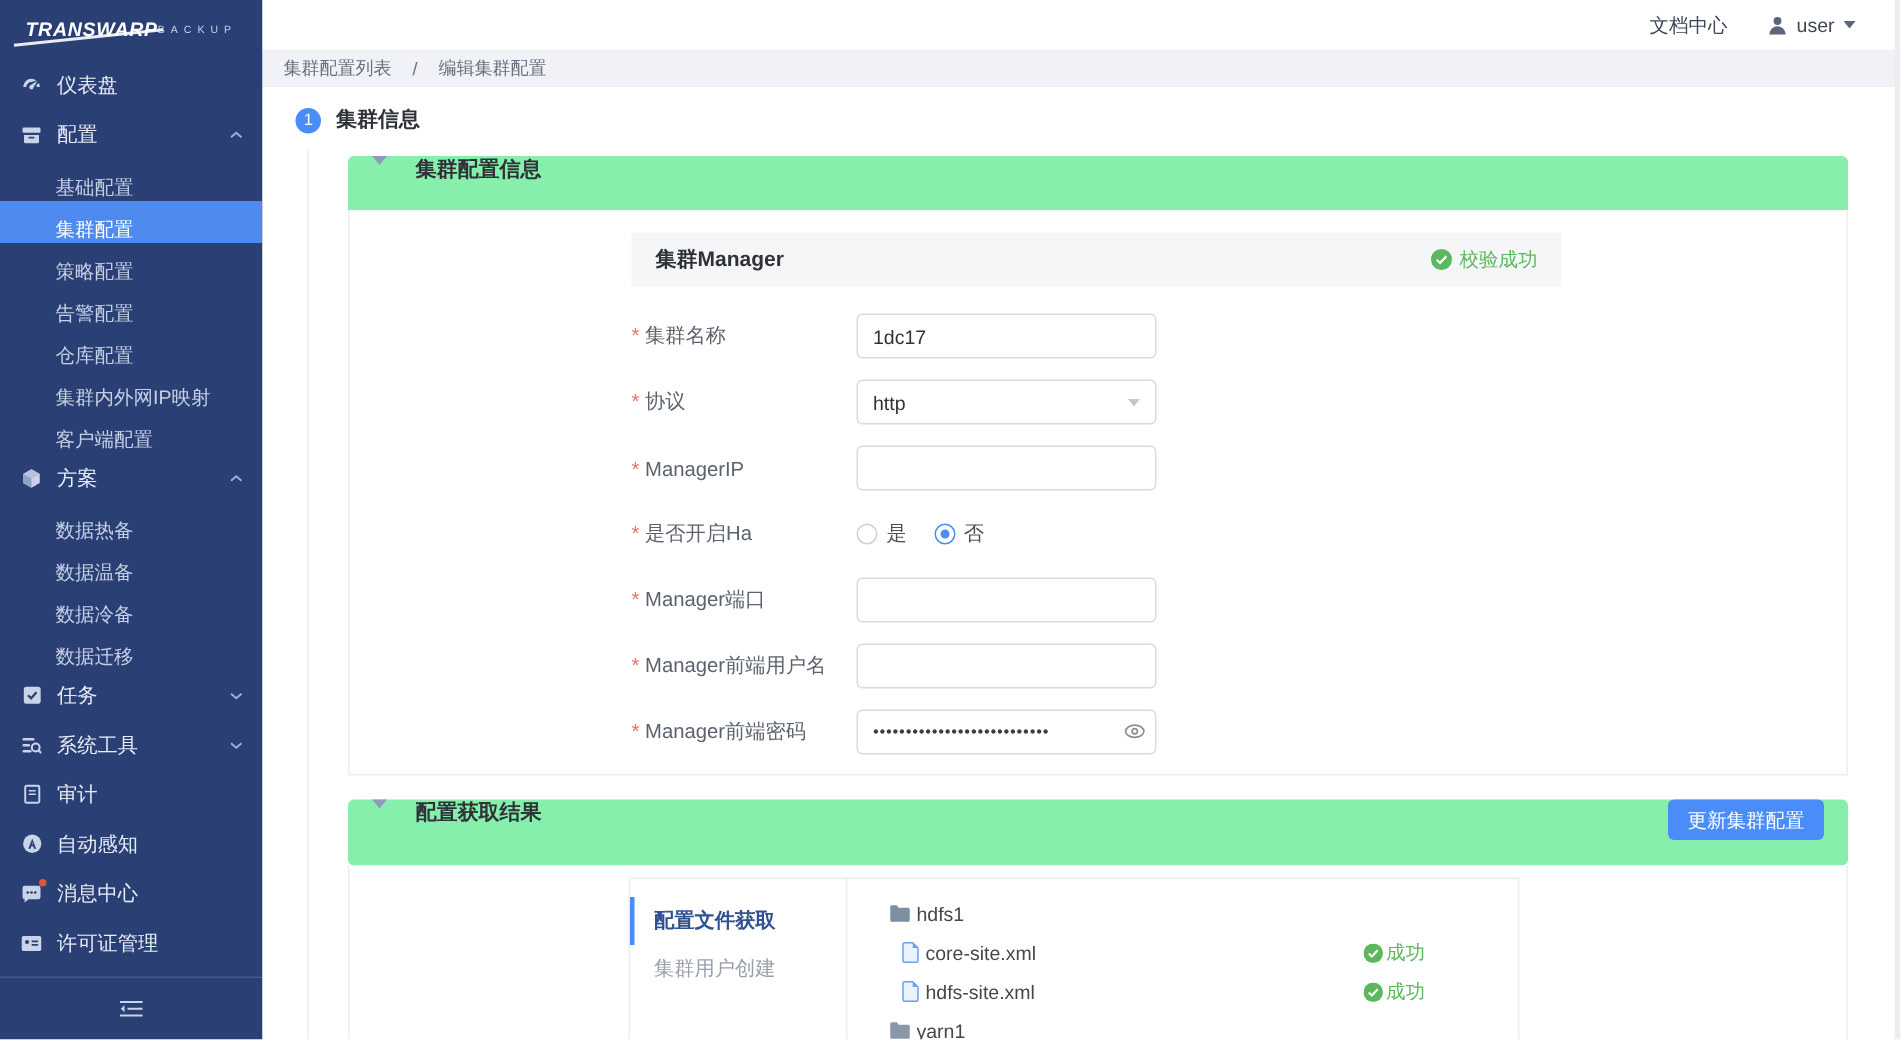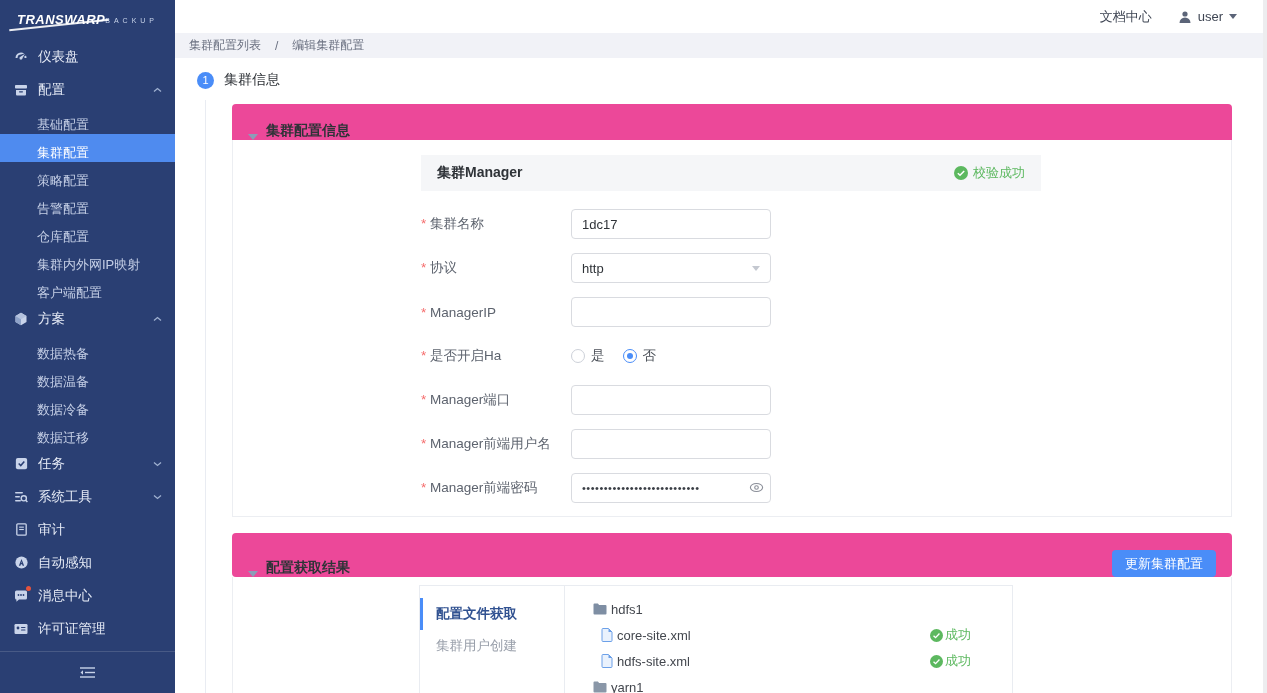--- a/index.html
+++ b/index.html
@@ -26,24 +26,24 @@
   .topbar { height:33px; background:#fff; display:flex; align-items:center; justify-content:flex-end; gap:26px; padding-right:30px; font-size:13px; color:#3f4654; }
   .doc-link { cursor:pointer; }
   .user-box { display:flex; align-items:center; gap:6px; cursor:pointer; color:#3f4654; }
   .caret-down-sm { width:0; height:0; border-left:4px solid transparent; border-right:4px solid transparent; border-top:5px solid #5b6478; }
   .breadcrumb-bar { height:25px; background:#f1f2f7; display:flex; align-items:center; padding-left:14px; font-size:12px; color:#6a7080; gap:14px; }
   .crumb { cursor:pointer; }
   .content { flex:1; position:relative; padding-top:13px; overflow:hidden; background:#fff; }
   .step-connector { position:absolute; left:30px; top:42px; bottom:0; width:1px; background:#e9ecf2; }
   .step-header { display:flex; align-items:center; gap:10px; margin:0 0 15px 22px; position:relative; z-index:1; }
   .step-circle { width:17px; height:17px; border-radius:50%; background:#4a8df8; color:#fff; font-size:11px; display:flex; align-items:center; justify-content:center; }
-  .step-title { font-size:14px; font-weight:normal; color:#2f3338; }
+  .step-title { font-size:14px; font-weight:bold; color:#2f3338; }
 
   .panel { margin:0 35px 16px 57px; position:relative; z-index:1; }
-  .panel-header { background:#ec4899; height:36px; border-radius:4px 4px 0 0; display:flex; align-items:flex-end; gap:8px; padding:0 16px; }
+  .panel-header { background:#86efac; height:36px; border-radius:4px 4px 0 0; display:flex; align-items:flex-start; gap:19px; padding:0 16px; }
   .panel-title { font-size:14px; font-weight:bold; color:#2f3338; }
   .tri-down { width:0; height:0; border-left:5px solid transparent; border-right:5px solid transparent; border-top:6px solid #8d9cb8; cursor:pointer; }
   .panel-body { background:#fff; border:1px solid #eceef2; border-top:none; }
   .panel-body.p1 { padding:15px 0 13px 188px; }
 
   .section-bar { width:620px; height:36px; background:#f5f6f8; display:flex; align-items:center; justify-content:space-between; padding:0 16px; margin-bottom:18px; }
   .section-title { font-size:14px; font-weight:bold; color:#2f3338; }
   .status-ok { display:flex; align-items:center; gap:5px; font-size:13px; color:#5cb85f; }
 
   .form-row { display:flex; align-items:center; height:30px; margin-bottom:14px; }
@@ -67,21 +67,21 @@
   .btn-primary { margin-left:auto; height:27px; padding:0 13px; background:#4a8df8; color:#fff; font-size:13px; border:none; border-radius:4px; cursor:pointer; }
   .panel-body.p2 { padding:8px 0 0 186px; height:160px; }
   .result-box { width:594px; border:1px solid #e9ecf1; display:flex; min-height:150px; }
   .tab-col { width:145px; border-right:1px solid #e9ecf1; padding-top:12px; }
   .tab { height:32px; display:flex; align-items:center; padding-left:13px; font-size:13.5px; color:#9aa0ab; cursor:pointer; border-left:3px solid transparent; }
   .tab.active { color:#315291; font-weight:bold; border-left:3px solid #4a8df8; }
   .tree-col { flex:1; padding:10px 0 0 14px; }
   .tree-row { height:26px; display:flex; align-items:center; font-size:13px; color:#43474e; gap:4px; }
   .tree-row.file { padding-left:22px; }
   .tree-caret { width:0; height:0; border-left:4px solid transparent; border-right:4px solid transparent; border-top:5px solid #6b7widthpx; border-top-color:#70757e; cursor:pointer; margin-right:2px; }
-  .tree-status { margin-left:auto; margin-right:41px; display:flex; align-items:center; gap:2px; font-size:13px; color:#5cb85f; }
+  .tree-status { margin-left:auto; margin-right:62px; display:flex; align-items:center; gap:2px; font-size:13px; color:#5cb85f; }
 
   .scrollbar-track { position:absolute; right:0; top:0; width:4px; height:100%; background:#ededef; }
   svg { display:block; }
 </style>
 </head>
 <body>
 
 <div class="app">
 
   <aside class="sidebar">

